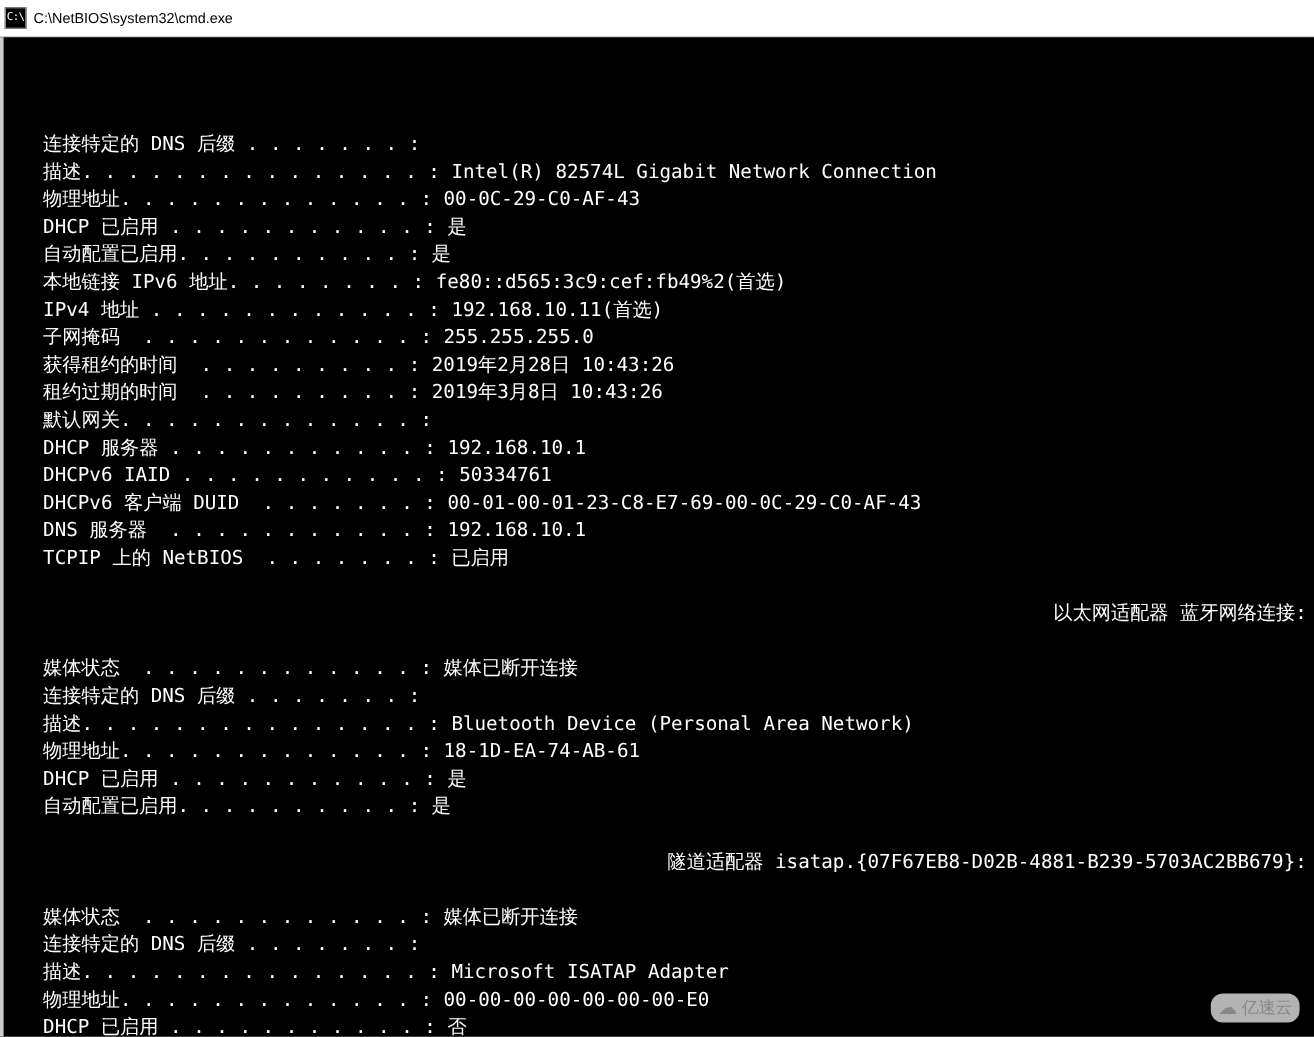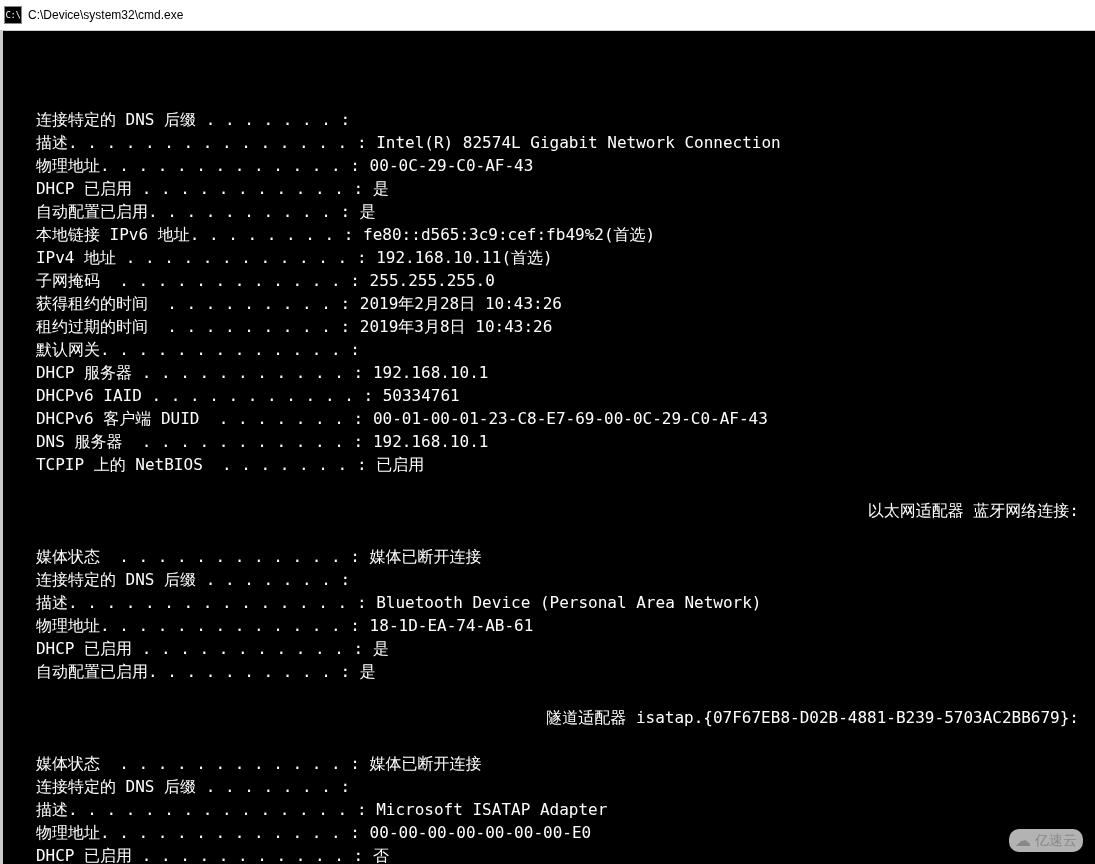--- a/index.html
+++ b/index.html
@@ -41,21 +41,21 @@
     letter-spacing: -0.5px;
     border: 1px solid #888;
   }
   .terminal {
     flex: 1;
     background: #000000;
     color: #ffffff;
     font-family: "NSimSun", "SimSun", "Consolas", monospace;
     font-size: 16px;
     line-height: 23px;
-    padding: 8px 16px 8px 4px;
+    padding: 8px 6px 8px 4px;
     white-space: pre;
     overflow: hidden;
     border-left: 3px solid #ccc;
   }
   .row { white-space: pre; }
   .section-title { white-space: pre; text-align: right; }
   .watermark {
     position: absolute;
     right: 12px;
     bottom: 12px;
@@ -71,21 +71,21 @@
   .watermark .cloud {
     font-size: 16px;
   }
 </style>
 </head>
 <body>
 
 <div class="window">
   <div class="titlebar">
     <div class="icon">C:\</div>
-    <div>C:\Device\system32\cmd.exe</div>
+    <div>C:\NetBIOS\system32\cmd.exe</div>
   </div>
   <div class="terminal" id="terminal">
     
   <div class="row">   连接特定的 DNS 后缀 . . . . . . . :</div><div class="row">   描述. . . . . . . . . . . . . . . : Intel(R) 82574L Gigabit Network Connection</div><div class="row">   物理地址. . . . . . . . . . . . . : 00-0C-29-C0-AF-43</div><div class="row">   DHCP 已启用 . . . . . . . . . . . : 是</div><div class="row">   自动配置已启用. . . . . . . . . . : 是</div><div class="row">   本地链接 IPv6 地址. . . . . . . . : fe80::d565:3c9:cef:fb49%2(首选)</div><div class="row">   IPv4 地址 . . . . . . . . . . . . : 192.168.10.11(首选)</div><div class="row">   子网掩码  . . . . . . . . . . . . : 255.255.255.0</div><div class="row">   获得租约的时间  . . . . . . . . . : 2019年2月28日 10:43:26</div><div class="row">   租约过期的时间  . . . . . . . . . : 2019年3月8日 10:43:26</div><div class="row">   默认网关. . . . . . . . . . . . . :</div><div class="row">   DHCP 服务器 . . . . . . . . . . . : 192.168.10.1</div><div class="row">   DHCPv6 IAID . . . . . . . . . . . : 50334761</div><div class="row">   DHCPv6 客户端 DUID  . . . . . . . : 00-01-00-01-23-C8-E7-69-00-0C-29-C0-AF-43</div><div class="row">   DNS 服务器  . . . . . . . . . . . : 192.168.10.1</div><div class="row">   TCPIP 上的 NetBIOS  . . . . . . . : 已启用</div><div class="row"> </div><div class="section-title">以太网适配器 蓝牙网络连接:</div><div class="row"> </div><div class="row">   媒体状态  . . . . . . . . . . . . : 媒体已断开连接</div><div class="row">   连接特定的 DNS 后缀 . . . . . . . :</div><div class="row">   描述. . . . . . . . . . . . . . . : Bluetooth Device (Personal Area Network)</div><div class="row">   物理地址. . . . . . . . . . . . . : 18-1D-EA-74-AB-61</div><div class="row">   DHCP 已启用 . . . . . . . . . . . : 是</div><div class="row">   自动配置已启用. . . . . . . . . . : 是</div><div class="row"> </div><div class="section-title">隧道适配器 isatap.{07F67EB8-D02B-4881-B239-5703AC2BB679}:</div><div class="row"> </div><div class="row">   媒体状态  . . . . . . . . . . . . : 媒体已断开连接</div><div class="row">   连接特定的 DNS 后缀 . . . . . . . :</div><div class="row">   描述. . . . . . . . . . . . . . . : Microsoft ISATAP Adapter</div><div class="row">   物理地址. . . . . . . . . . . . . : 00-00-00-00-00-00-00-E0</div><div class="row">   DHCP 已启用 . . . . . . . . . . . : 否</div></div>
 </div>
 
 <div class="watermark">
   <span class="cloud">☁</span>
   <span>亿速云</span>
 </div>

